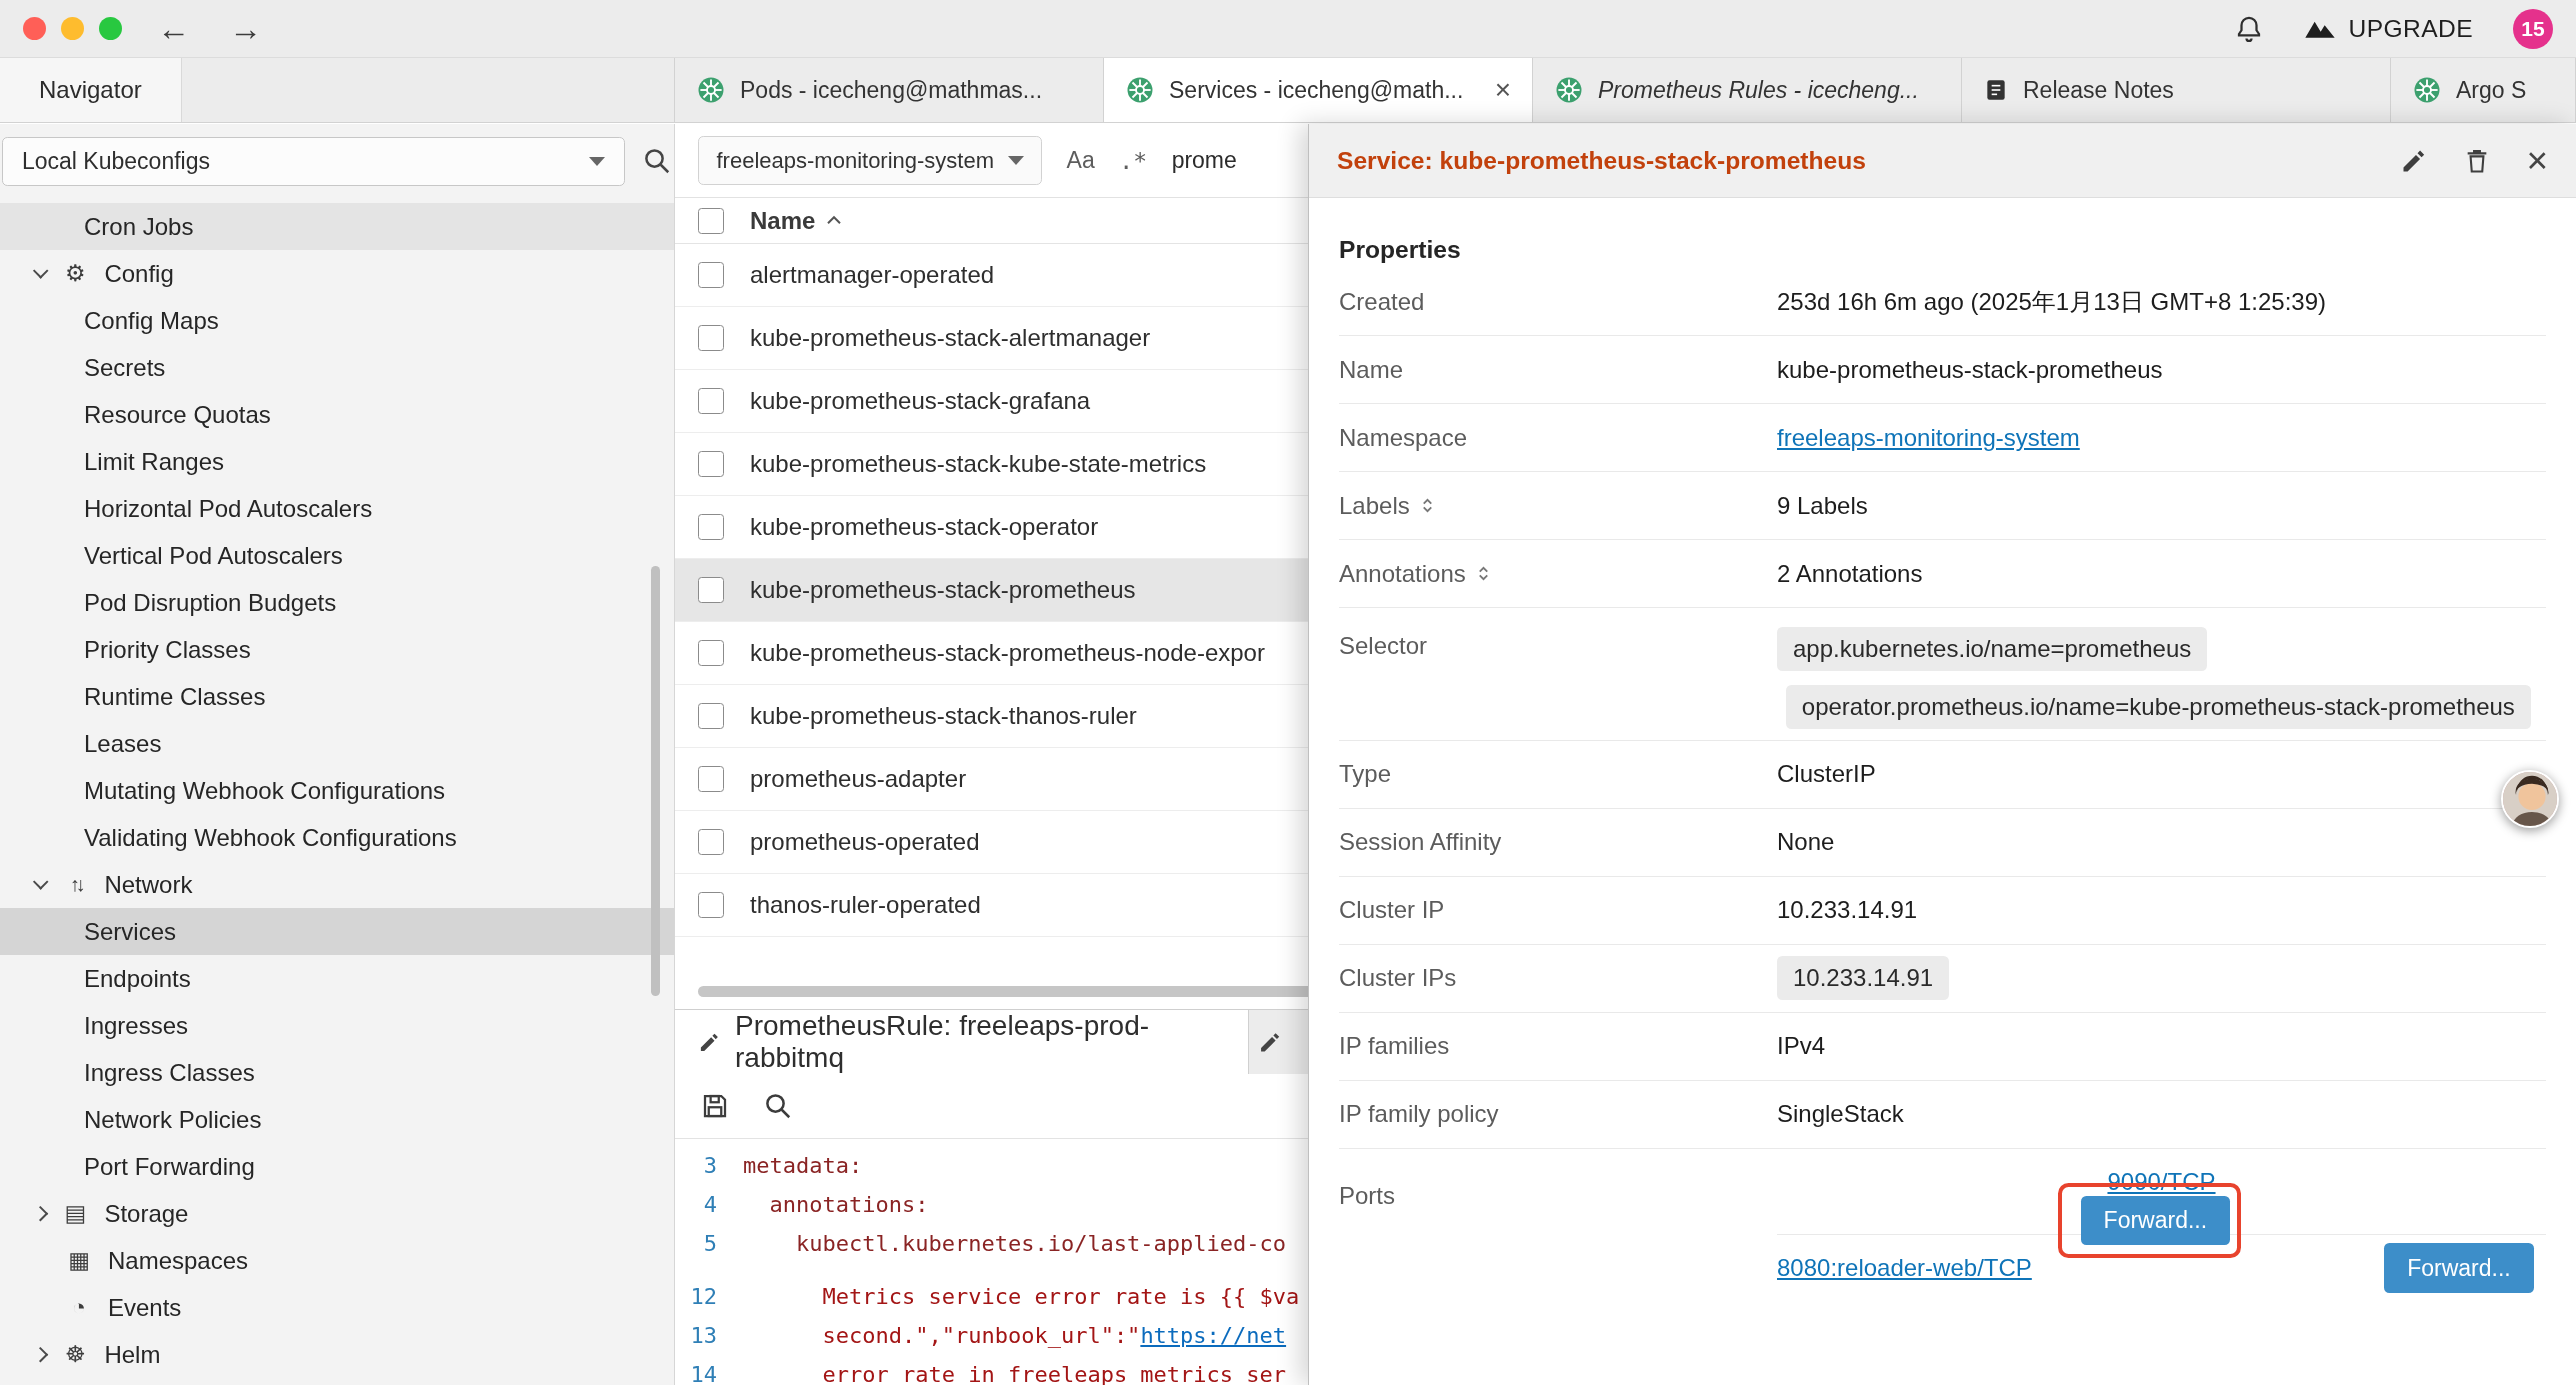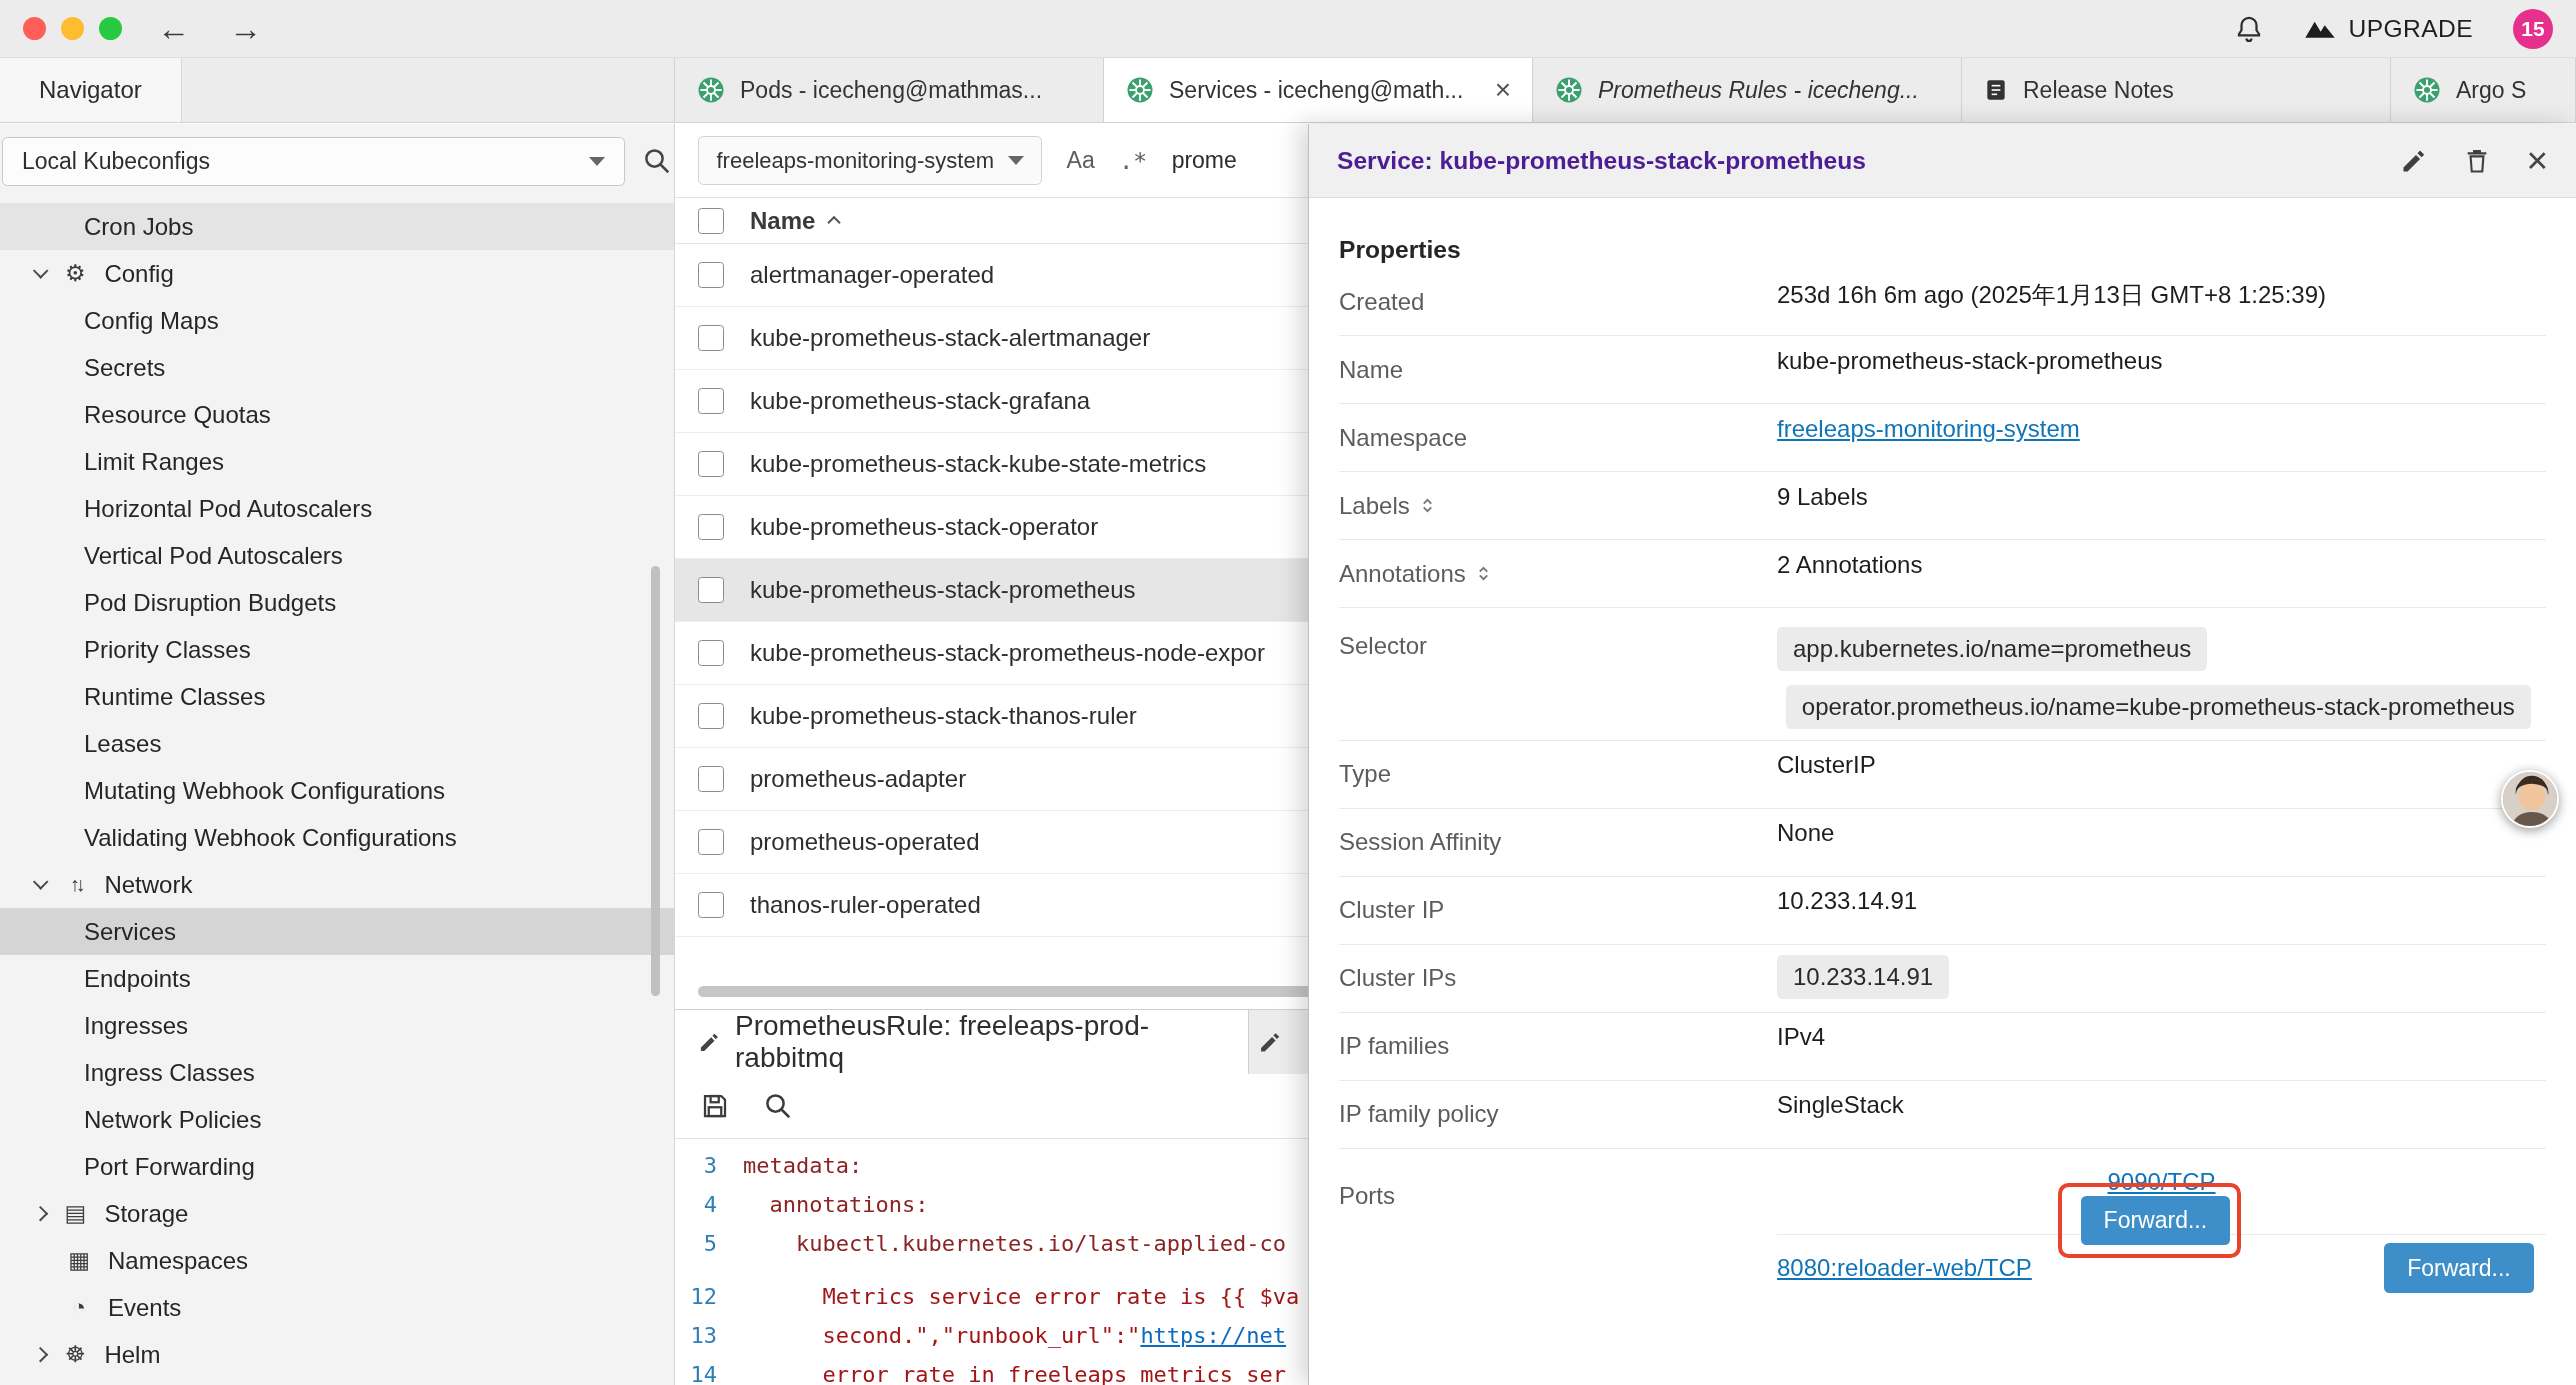--- a/index.html
+++ b/index.html
@@ -89,26 +89,26 @@
   .ltext.key { color:#8a2424; }
   .ltext.str { color:#a31515; }
   .ltext.url { color:#0b6bbd; text-decoration:underline; }
   .code-gap { height:14px; }
 
   
   .drawer { position:absolute; top:124px; left:1308px; right:0; bottom:0; background:#fff;
     border-left:0.9px solid #bfbfbf; box-shadow:-8.8px 0 23px rgba(0,0,0,.16); display:flex; flex-direction:column; z-index:40; }
   .drawer-header { height:74px; background:#f0f0f0; border-bottom:0.9px solid #dedede;
     display:flex; align-items:center; padding:0 28px; flex-shrink:0; }
-  .drawer-title { font-weight:bold; font-size:24.6px; color:#4c1d95; }
+  .drawer-title { font-weight:bold; font-size:24.6px; color:#c2410c; }
   .drawer-actions { margin-left:auto; display:flex; align-items:center; gap:35px; }
   .drawer-close { font-size:37px; color:#444; cursor:pointer; line-height:1; }
   .drawer-body { flex:1; padding:0 30px; overflow:hidden; position:relative; }
   .section-title { font-weight:bold; font-size:24.6px; color:#252525; margin-top:33px; height:37px; display:flex; align-items:center; }
-  .drow { display:flex; min-height:68px; border-bottom:0.9px solid #e9e9e9; padding:10.5px 0; }
+  .drow { display:flex; align-items:center; min-height:68px; border-bottom:0.9px solid #e9e9e9; padding:10.5px 0; }
   .drow.top-align { align-items:flex-start; padding-top:19px; }
   .dlabel { flex:0 0 438px; color:#5c5c5c; display:flex; align-items:center; gap:10.5px; }
   .dvalue { color:#1d1d1d; min-width:0; }
   .link { color:var(--link-blue,#0f74b8); text-decoration:underline; cursor:pointer; }
   .chip { display:inline-block; background:#ebebeb; border-radius:5.3px; padding:8px 16px; color:#2a2a2a; }
   .chip-stack { display:flex; flex-direction:column; gap:14px; align-items:flex-start; }
   .chip-stack .chip:nth-child(2) { margin-left:8.8px; }
   .ports-col { flex:1; min-width:0; }
   .port-line { display:flex; align-items:center; justify-content:space-between; height:67px; }
   .port-line.first { border-bottom:0.9px solid #e9e9e9;flex-direction:column; }

